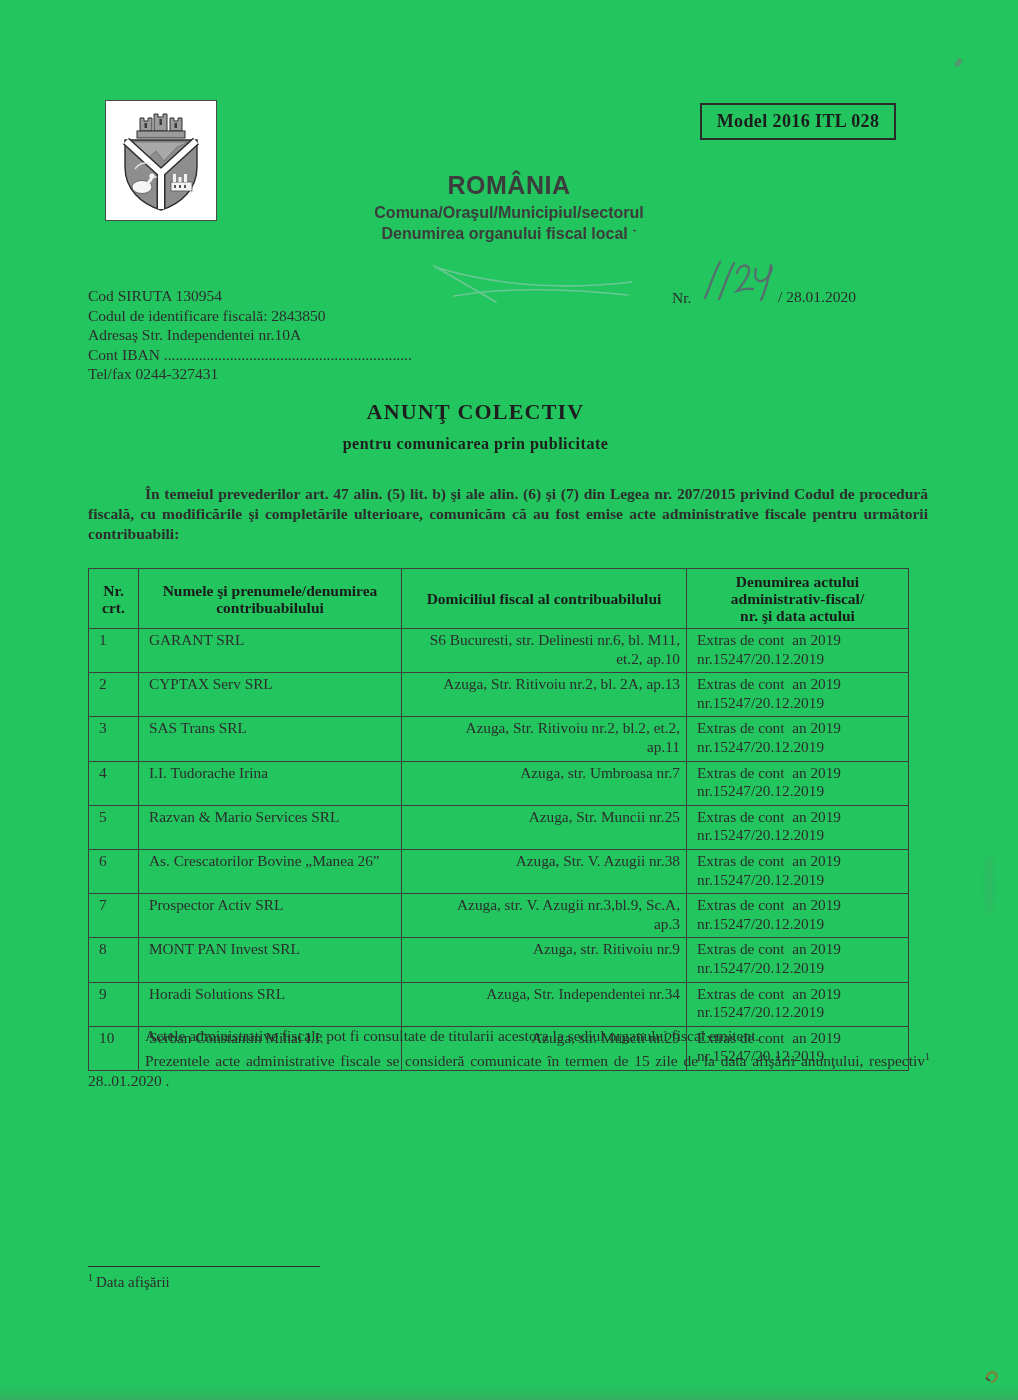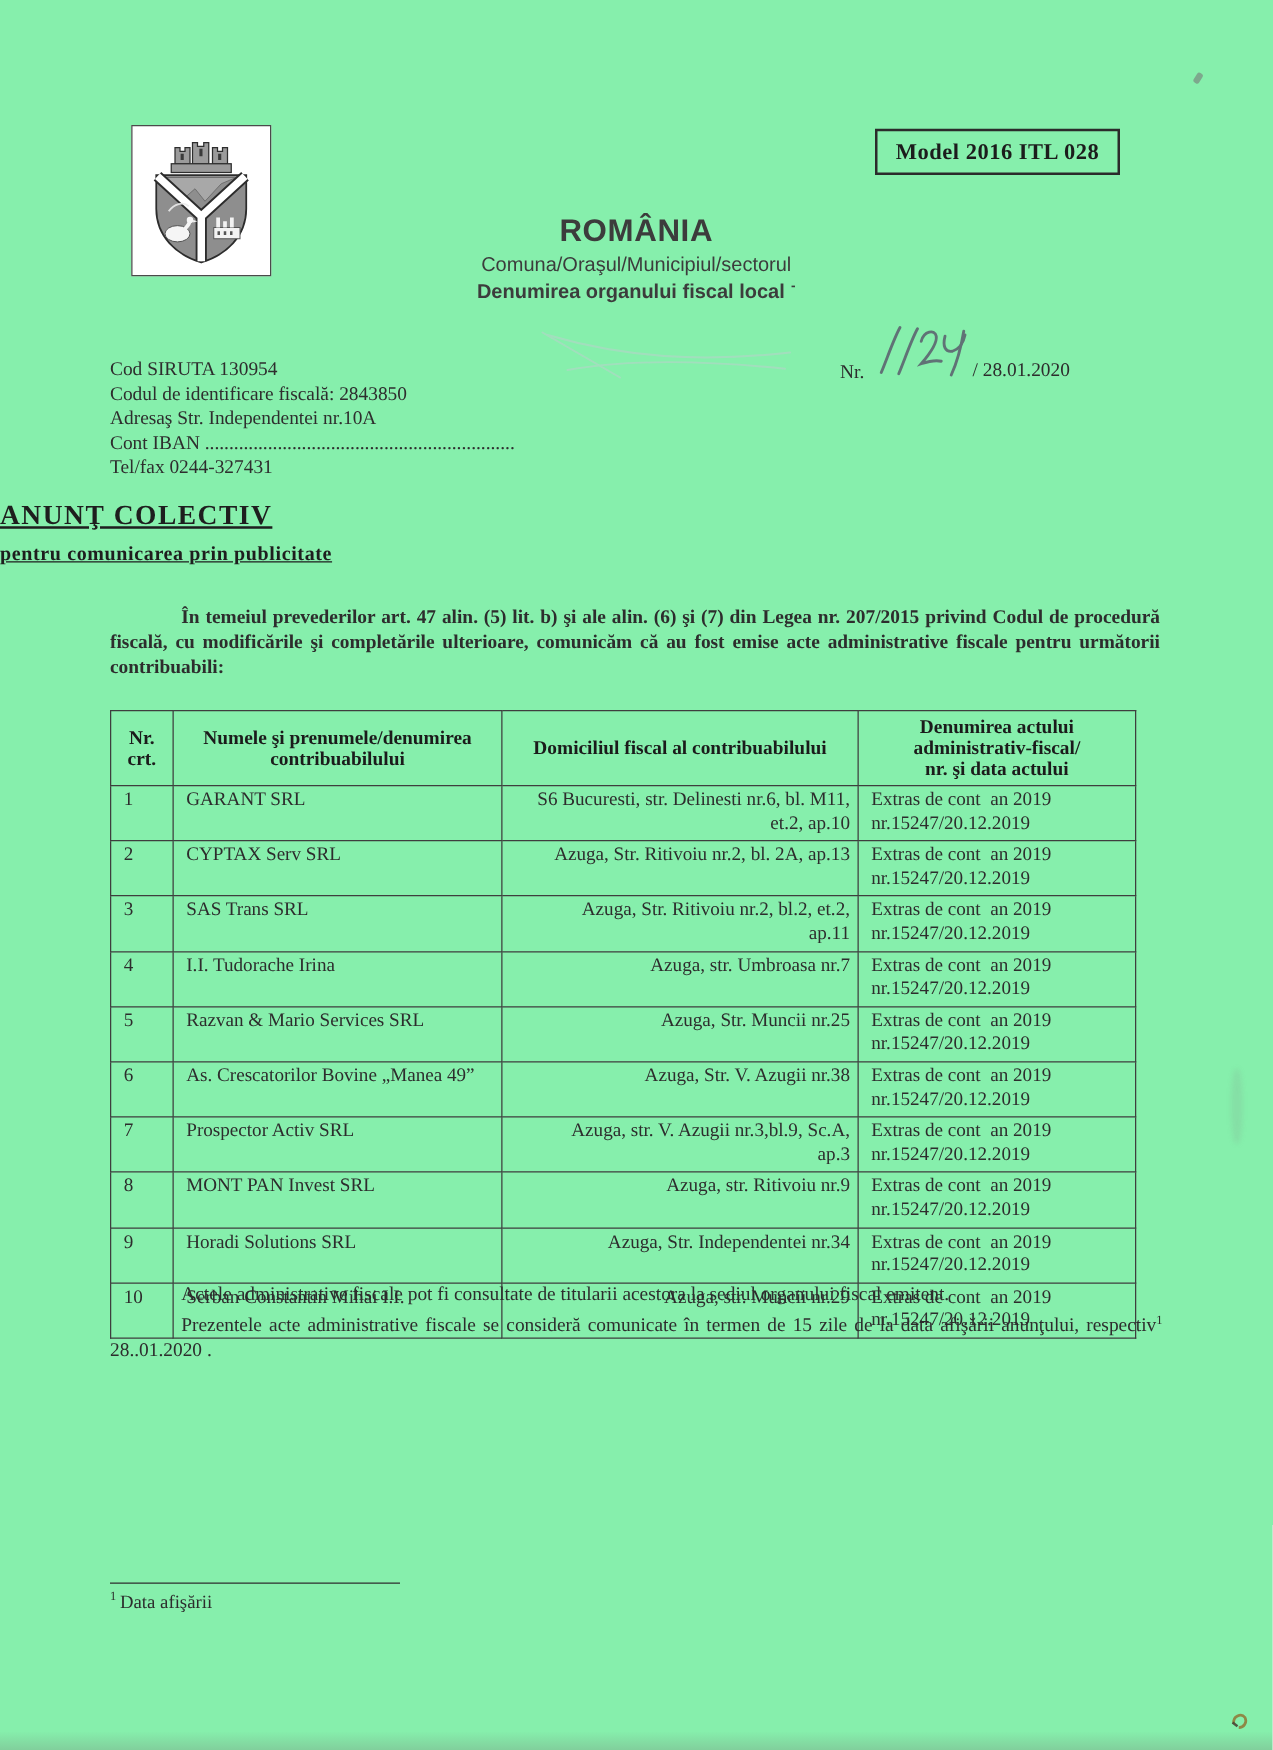--- a/index.html
+++ b/index.html
@@ -1,48 +1,48 @@
 <!DOCTYPE html>
 <html><head>
 <meta charset="utf-8">
 <style>
   html,body{margin:0;padding:0;background:#e9e9e7;}
   .page{
     position:relative;width:1018px;height:1400px;margin:0 auto;
-    background:#86efac;overflow:hidden;
+    background:#22c55e;overflow:hidden;
     font-family:"Liberation Serif",serif;color:#2d2d2d;
   }
   
   .logo-box{
     position:absolute;left:105px;top:100px;width:110px;height:119px;
     border:1.5px solid #4a4a4a;background:#fff;
     display:flex;align-items:center;justify-content:center;
   }
   .model-box{
     position:absolute;left:700px;top:103px;width:192px;height:33px;
     border:2px solid #2b2b2b;display:flex;align-items:center;justify-content:center;
     font-weight:bold;font-size:18px;letter-spacing:.4px;color:#1c1c1c;
   }
   .center-header{
     position:absolute;left:0;top:171px;width:1018px;text-align:center;
     font-family:"Liberation Sans",sans-serif;color:#3c3c3c;
   }
   .country{font-size:25px;font-weight:bold;letter-spacing:.5px;}
-  .org1{font-size:16px;font-weight:normal;margin-top:4px;}
+  .org1{font-size:16px;font-weight:bold;margin-top:4px;}
   .org2{font-size:16px;font-weight:bold;margin-top:1px;}
   .orgsup{font-size:11px;margin-left:5px;}
   
   .issuer{position:absolute;left:88px;top:286px;font-size:15.5px;line-height:19.6px;color:#2e2e2e;}
   .regnum{position:absolute;left:650px;top:256px;width:300px;height:62px;}
   .nr-label{position:absolute;left:22px;top:33px;font-size:15.5px;}
   .hand{position:absolute;left:48px;top:2px;}
   .reg-date{position:absolute;left:128px;top:32px;font-size:15.5px;}
   .scribble{position:absolute;left:430px;top:262px;}
   
-  .doc-title{position:absolute;left:0;top:399px;width:951px;color:#1e1e1e;text-decoration:underline;}
+  .doc-title{position:absolute;left:0;top:399px;width:951px;text-align:center;color:#1e1e1e;}
   .t1{font-size:22px;font-weight:bold;letter-spacing:1.2px;}
   .t2{font-size:16px;font-weight:bold;margin-top:10px;letter-spacing:.5px;}
   
   .intro{
     position:absolute;left:88px;top:484px;width:840px;margin:0;
     text-align:justify;text-indent:57px;font-size:15.5px;line-height:20px;color:#2d2d2d;font-weight:bold;
   }
   
   .doc-table{
     position:absolute;left:88px;top:568px;width:820px;
@@ -227,21 +227,21 @@
         </tr>
         <tr>
           <td class="col-nr">5</td>
           <td class="col-name">Razvan &amp; Mario Services SRL</td>
           <td class="col-address pre">Azuga, Str. Muncii nr.25</td>
           <td class="col-act prewrap">Extras de cont  an 2019
 nr.15247/20.12.2019</td>
         </tr>
         <tr>
           <td class="col-nr">6</td>
-          <td class="col-name">As. Crescatorilor Bovine „Manea 49”</td>
+          <td class="col-name">As. Crescatorilor Bovine „Manea 26”</td>
           <td class="col-address pre">Azuga, Str. V. Azugii nr.38</td>
           <td class="col-act prewrap">Extras de cont  an 2019
 nr.15247/20.12.2019</td>
         </tr>
         <tr>
           <td class="col-nr">7</td>
           <td class="col-name">Prospector Activ SRL</td>
           <td class="col-address pre">Azuga, str. V. Azugii nr.3,bl.9, Sc.A,
 ap.3</td>
           <td class="col-act prewrap">Extras de cont  an 2019

